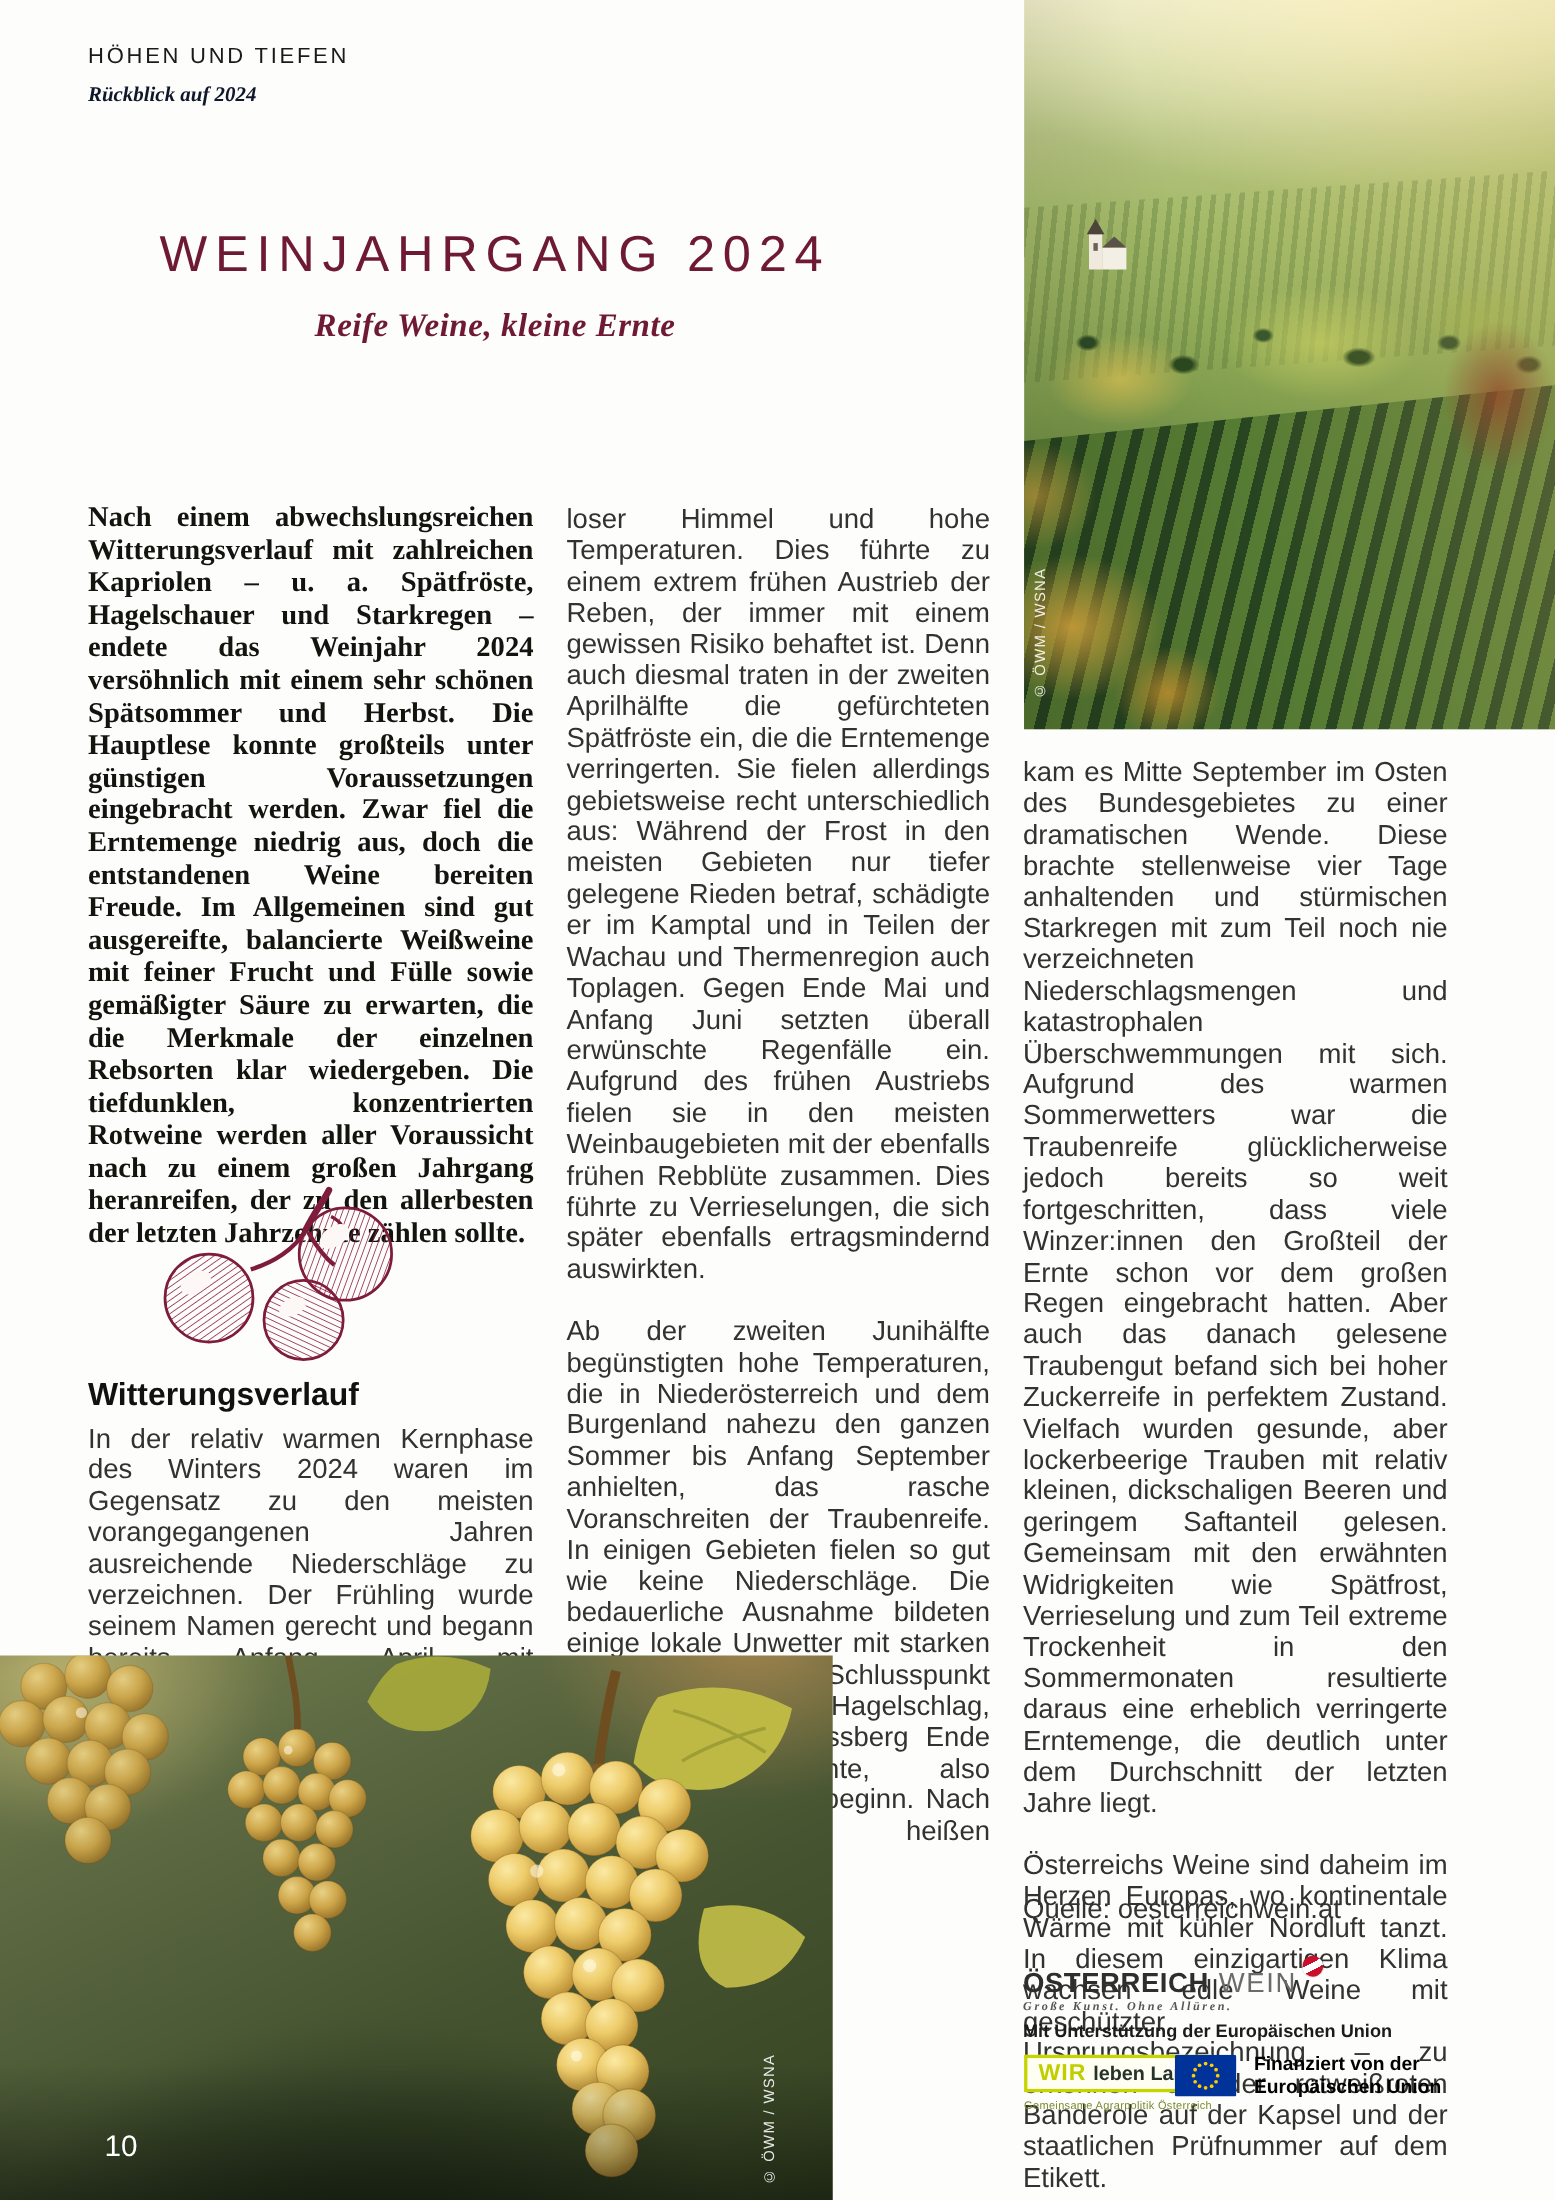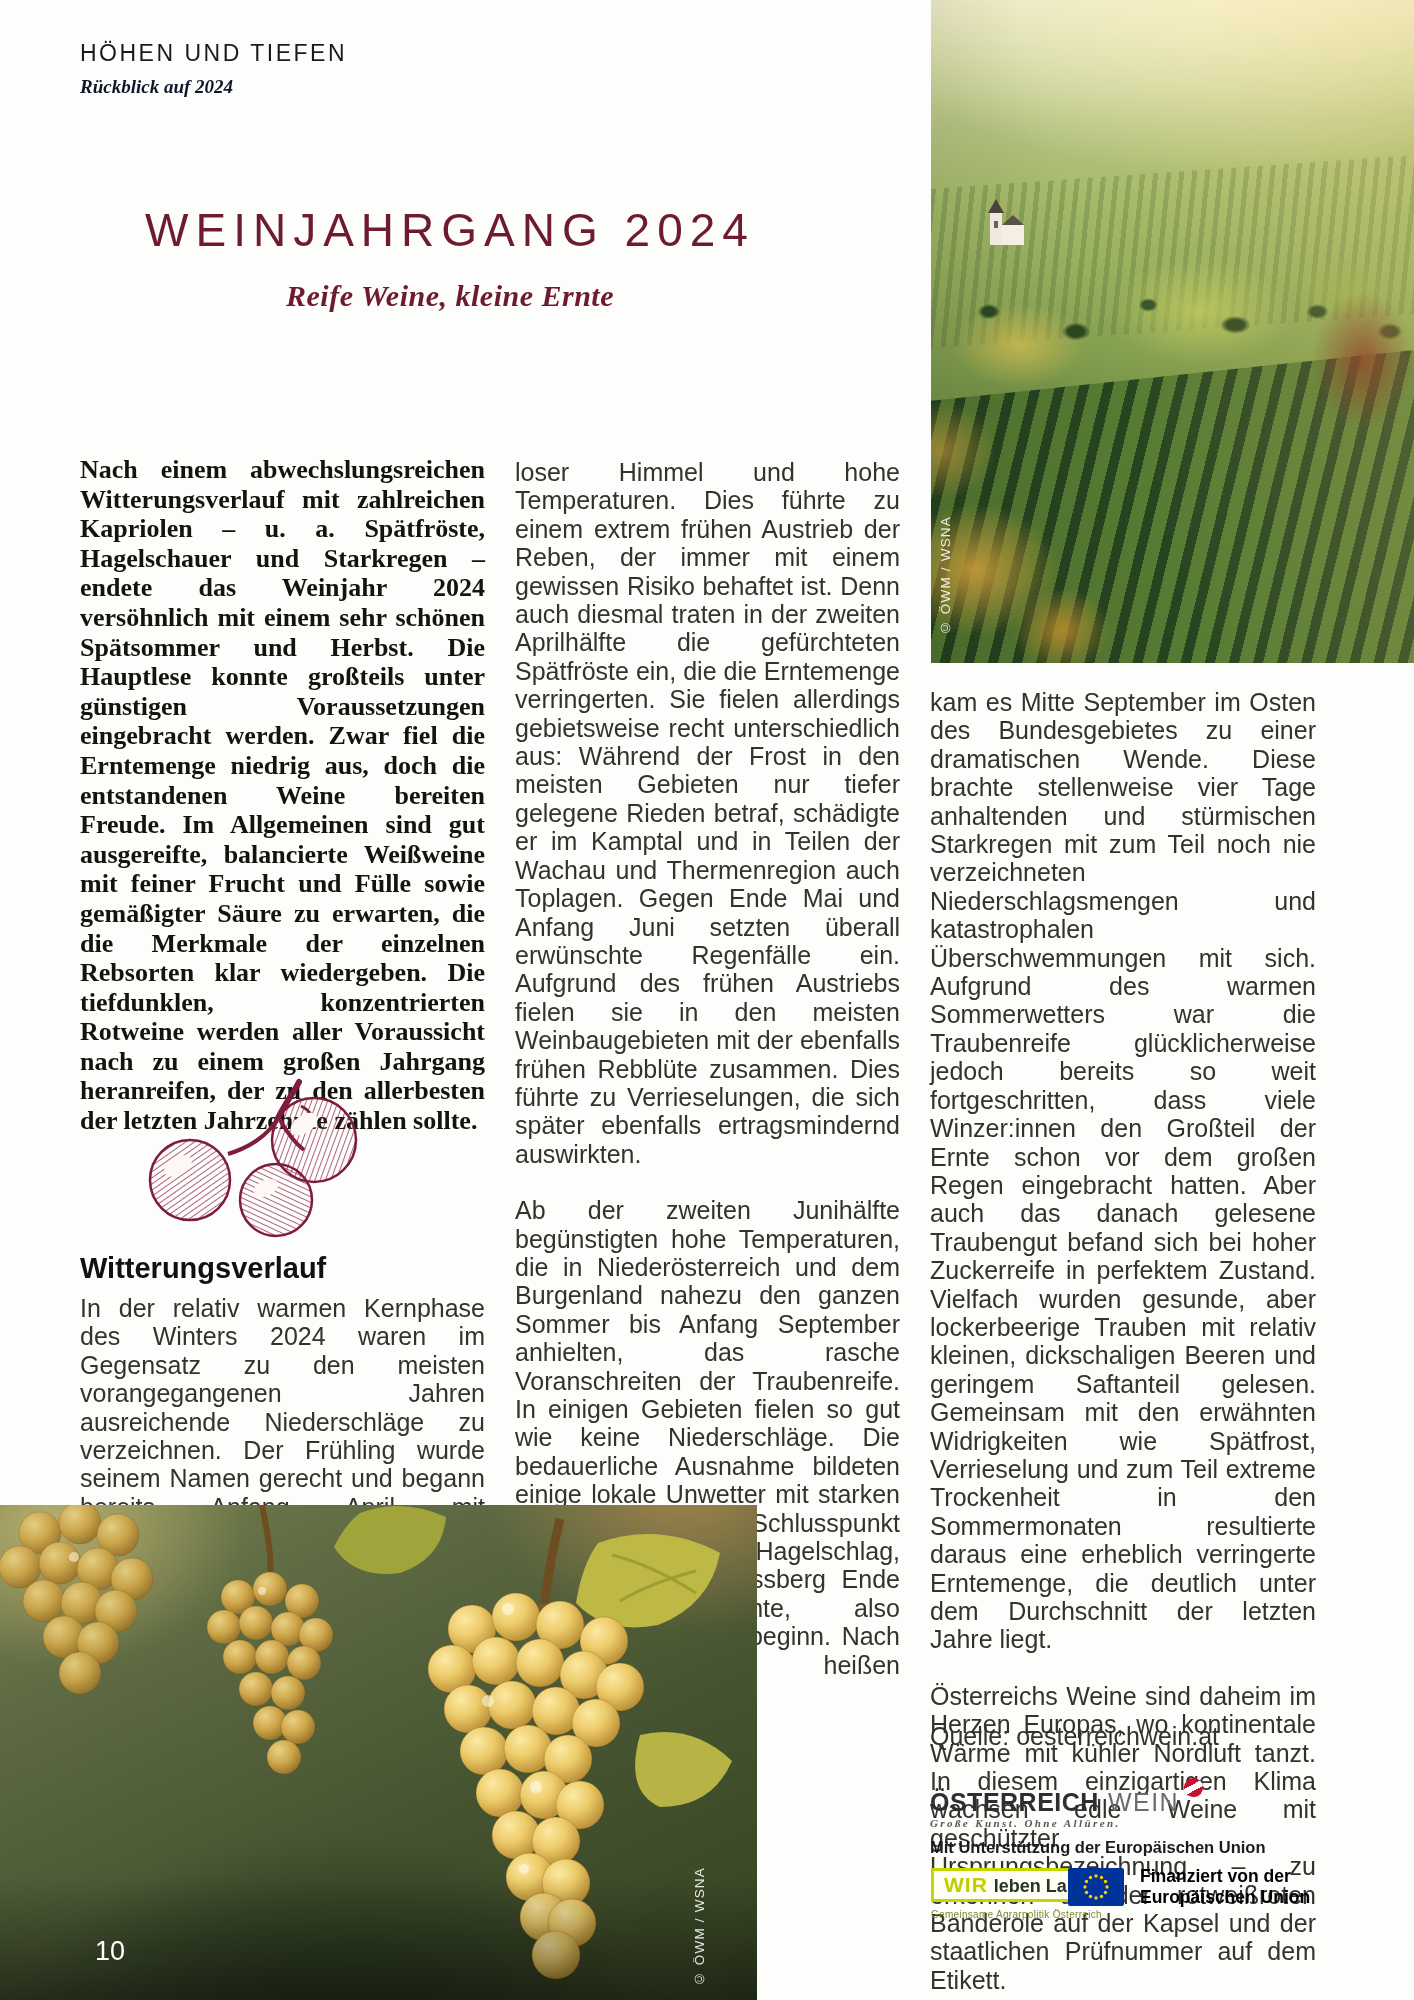--- a/index.html
+++ b/index.html
@@ -1,20 +1,20 @@
 <!DOCTYPE html>
 <html lang="de"><head>
 <meta charset="utf-8">
 <style>
   html,body{margin:0;padding:0;background:#888;}
   .page{position:relative;width:1414px;height:2000px;background:#fdfdfb;overflow:hidden;
         font-family:"Liberation Sans",sans-serif;color:#1d1d1b;margin:0 auto;}
 
   
-  .kicker{position:absolute;left:80px;top:40px;font-size:23px;letter-spacing:2.5px;color:#1a1a1a;}
+  .kicker{position:absolute;left:80px;top:40px;font-size:20px;letter-spacing:2.5px;color:#1a1a1a;}
   .kicker-sub{position:absolute;left:80px;top:76px;font-family:"Liberation Serif",serif;
               font-style:italic;font-weight:bold;font-size:19px;color:#0f172a;}
 
   
   .title-block{position:absolute;left:80px;top:200px;width:740px;text-align:center;color:#6E1A33;}
   .title-line{font-size:46px;letter-spacing:7px;line-height:61px;font-weight:400;}
   .subtitle{margin-top:18px;font-family:"Liberation Serif",serif;font-weight:bold;
             font-style:italic;font-size:30px;letter-spacing:.5px;}
 
   

